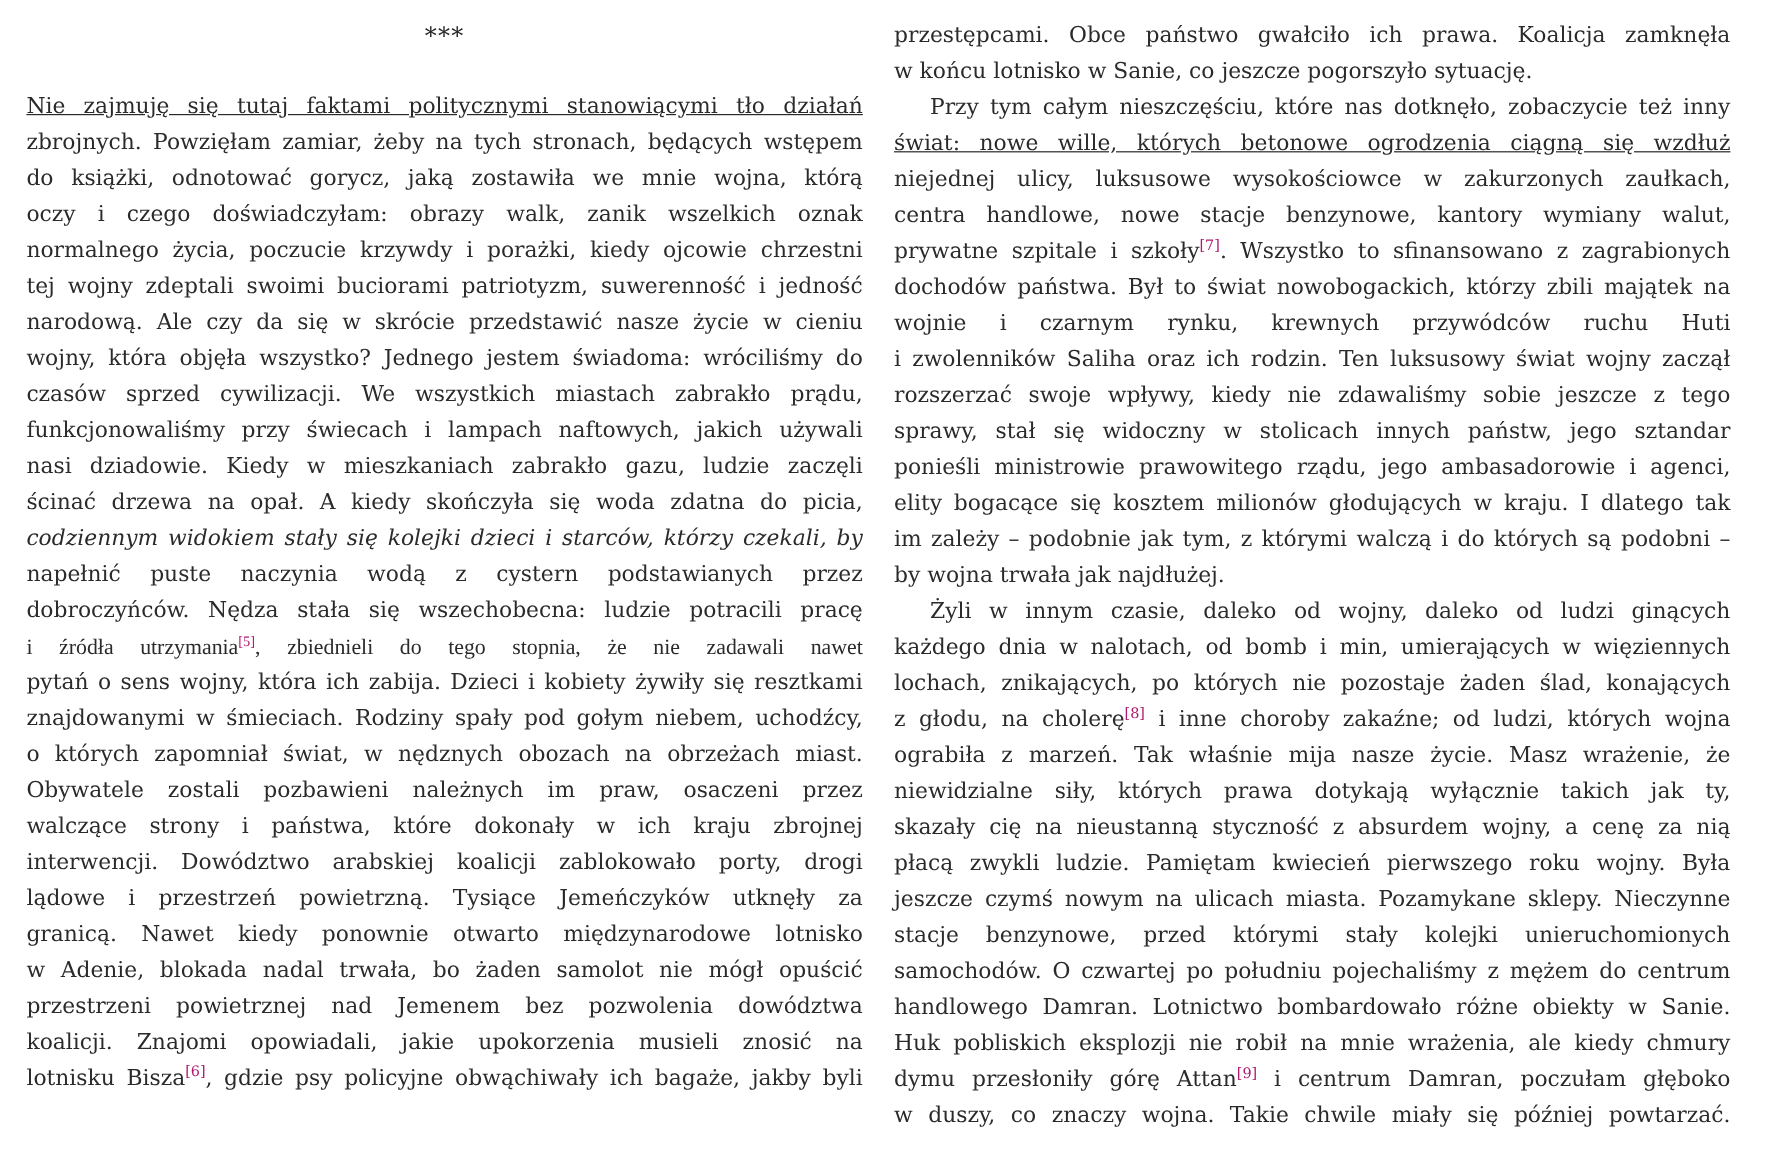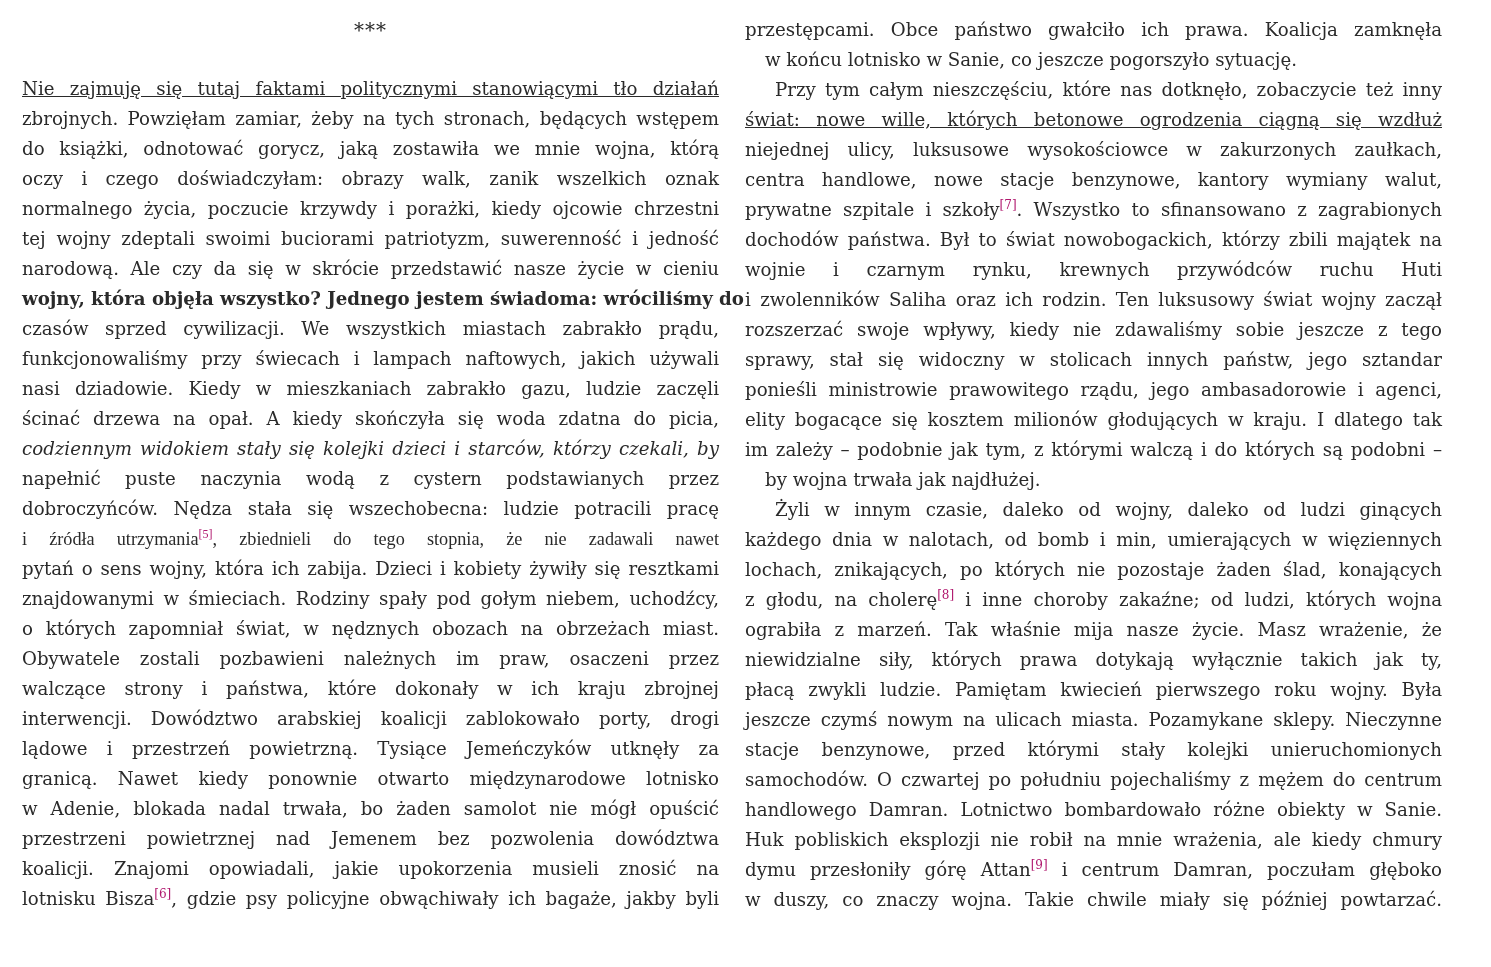--- a/index.html
+++ b/index.html
@@ -6,40 +6,40 @@
   body { width: 1491px; height: 967px; overflow: hidden; position: relative;
          font-family: "DejaVu Serif", serif; color: #2a2a2a; }
   .col { position: absolute; top: 0; width: 697px; }
   .col.left { left: 22px; }
   .col.right { left: 745px; }
   .sep { text-align: center; font-size: 20px; height: 30px; line-height: 30px;
          margin-top: 15px; margin-bottom: 29px; letter-spacing: 1px; }
   .line { display: block; font-size: 18.2px; line-height: 30px; height: 30px;
           white-space: nowrap; text-align: justify; text-align-last: justify;
           overflow: visible; }
-  .line.last { text-align-last: left; margin-left: 20px; }
+  .line.last { text-align-last: left; }
   .line.indent { text-indent: 30px; }
   .right .first { margin-top: 15px; }
   sup.fn { color: #b0186e; font-size: 12px; vertical-align: 7px; line-height: 0;
            text-decoration: none; cursor: pointer; }
 </style>
 </head>
 <body>
 
 <div class="col left">
   <div class="sep">***</div>
   <div id="left-lines">
       <span class="line" style="white-space: nowrap; text-decoration: underline;"><span>Nie zajmuję się tutaj faktami politycznymi stanowiącymi tło działań</span></span>
       <span class="line" style="white-space: nowrap;"><span>zbrojnych. Powzięłam zamiar, żeby na tych stronach, będących wstępem</span></span>
       <span class="line" style="white-space: nowrap;"><span>do książki, odnotować gorycz, jaką zostawiła we mnie wojna, którą</span></span>
       <span class="line" style="white-space: nowrap;"><span>oczy i czego doświadczyłam: obrazy walk, zanik wszelkich oznak</span></span>
       <span class="line" style="white-space: nowrap;"><span>normalnego życia, poczucie krzywdy i porażki, kiedy ojcowie chrzestni</span></span>
       <span class="line" style="white-space: nowrap;"><span>tej wojny zdeptali swoimi buciorami patriotyzm, suwerenność i jedność</span></span>
       <span class="line" style="white-space: nowrap;"><span>narodową. Ale czy da się w skrócie przedstawić nasze życie w cieniu</span></span>
-      <span class="line" style="white-space: nowrap; font-weight: bold;"><span>wojny, która objęła wszystko? Jednego jestem świadoma: wróciliśmy do</span></span>
+      <span class="line" style="white-space: nowrap;"><span>wojny, która objęła wszystko? Jednego jestem świadoma: wróciliśmy do</span></span>
       <span class="line" style="white-space: nowrap;"><span>czasów sprzed cywilizacji. We wszystkich miastach zabrakło prądu,</span></span>
       <span class="line" style="white-space: nowrap;"><span>funkcjonowaliśmy przy świecach i lampach naftowych, jakich używali</span></span>
       <span class="line" style="white-space: nowrap;"><span>nasi dziadowie. Kiedy w mieszkaniach zabrakło gazu, ludzie zaczęli</span></span>
       <span class="line" style="white-space: nowrap;"><span>ścinać drzewa na opał. A kiedy skończyła się woda zdatna do picia,</span></span>
       <span class="line" style="white-space: nowrap; font-style: italic;"><span>codziennym widokiem stały się kolejki dzieci i starców, którzy czekali, by</span></span>
       <span class="line" style="white-space: nowrap;"><span>napełnić puste naczynia wodą z cystern podstawianych przez</span></span>
       <span class="line" style="white-space: nowrap;"><span>dobroczyńców. Nędza stała się wszechobecna: ludzie potracili pracę</span></span>
       <span class="line" style="white-space: nowrap; font-family: Liberation Serif, serif;"><span>i źródła utrzymania</span><sup class="fn">[5]</sup><span>, zbiednieli do tego stopnia, że nie zadawali nawet</span></span>
       <span class="line" style="white-space: nowrap;"><span>pytań o sens wojny, która ich zabija. Dzieci i kobiety żywiły się resztkami</span></span>
       <span class="line" style="white-space: nowrap;"><span>znajdowanymi w śmieciach. Rodziny spały pod gołym niebem, uchodźcy,</span></span>
@@ -73,20 +73,21 @@
       <span class="line" style="white-space: nowrap;"><span>ponieśli ministrowie prawowitego rządu, jego ambasadorowie i agenci,</span></span>
       <span class="line" style="white-space: nowrap;"><span>elity bogacące się kosztem milionów głodujących w kraju. I dlatego tak</span></span>
       <span class="line" style="white-space: nowrap;"><span>im zależy – podobnie jak tym, z którymi walczą i do których są podobni –</span></span>
       <span class="line last" style="white-space: nowrap;"><span>by wojna trwała jak najdłużej.</span></span>
       <span class="line indent" style="white-space: nowrap;"><span>Żyli w innym czasie, daleko od wojny, daleko od ludzi ginących</span></span>
       <span class="line" style="white-space: nowrap;"><span>każdego dnia w nalotach, od bomb i min, umierających w więziennych</span></span>
       <span class="line" style="white-space: nowrap;"><span>lochach, znikających, po których nie pozostaje żaden ślad, konających</span></span>
       <span class="line" style="white-space: nowrap;"><span>z głodu, na cholerę</span><sup class="fn">[8]</sup><span> i inne choroby zakaźne; od ludzi, których wojna</span></span>
       <span class="line" style="white-space: nowrap;"><span>ograbiła z marzeń. Tak właśnie mija nasze życie. Masz wrażenie, że</span></span>
       <span class="line" style="white-space: nowrap;"><span>niewidzialne siły, których prawa dotykają wyłącznie takich jak ty,</span></span>
+      <span class="line" style="white-space: nowrap;"><span>skazały cię na nieustanną styczność z absurdem wojny, a cenę za nią</span></span>
       <span class="line" style="white-space: nowrap;"><span>płacą zwykli ludzie. Pamiętam kwiecień pierwszego roku wojny. Była</span></span>
       <span class="line" style="white-space: nowrap;"><span>jeszcze czymś nowym na ulicach miasta. Pozamykane sklepy. Nieczynne</span></span>
       <span class="line" style="white-space: nowrap;"><span>stacje benzynowe, przed którymi stały kolejki unieruchomionych</span></span>
       <span class="line" style="white-space: nowrap;"><span>samochodów. O czwartej po południu pojechaliśmy z mężem do centrum</span></span>
       <span class="line" style="white-space: nowrap;"><span>handlowego Damran. Lotnictwo bombardowało różne obiekty w Sanie.</span></span>
       <span class="line" style="white-space: nowrap;"><span>Huk pobliskich eksplozji nie robił na mnie wrażenia, ale kiedy chmury</span></span>
       <span class="line" style="white-space: nowrap;"><span>dymu przesłoniły górę Attan</span><sup class="fn">[9]</sup><span> i centrum Damran, poczułam głęboko</span></span>
       <span class="line" style="white-space: nowrap;"><span>w duszy, co znaczy wojna. Takie chwile miały się później powtarzać.</span></span>
     </div>
 </div>

